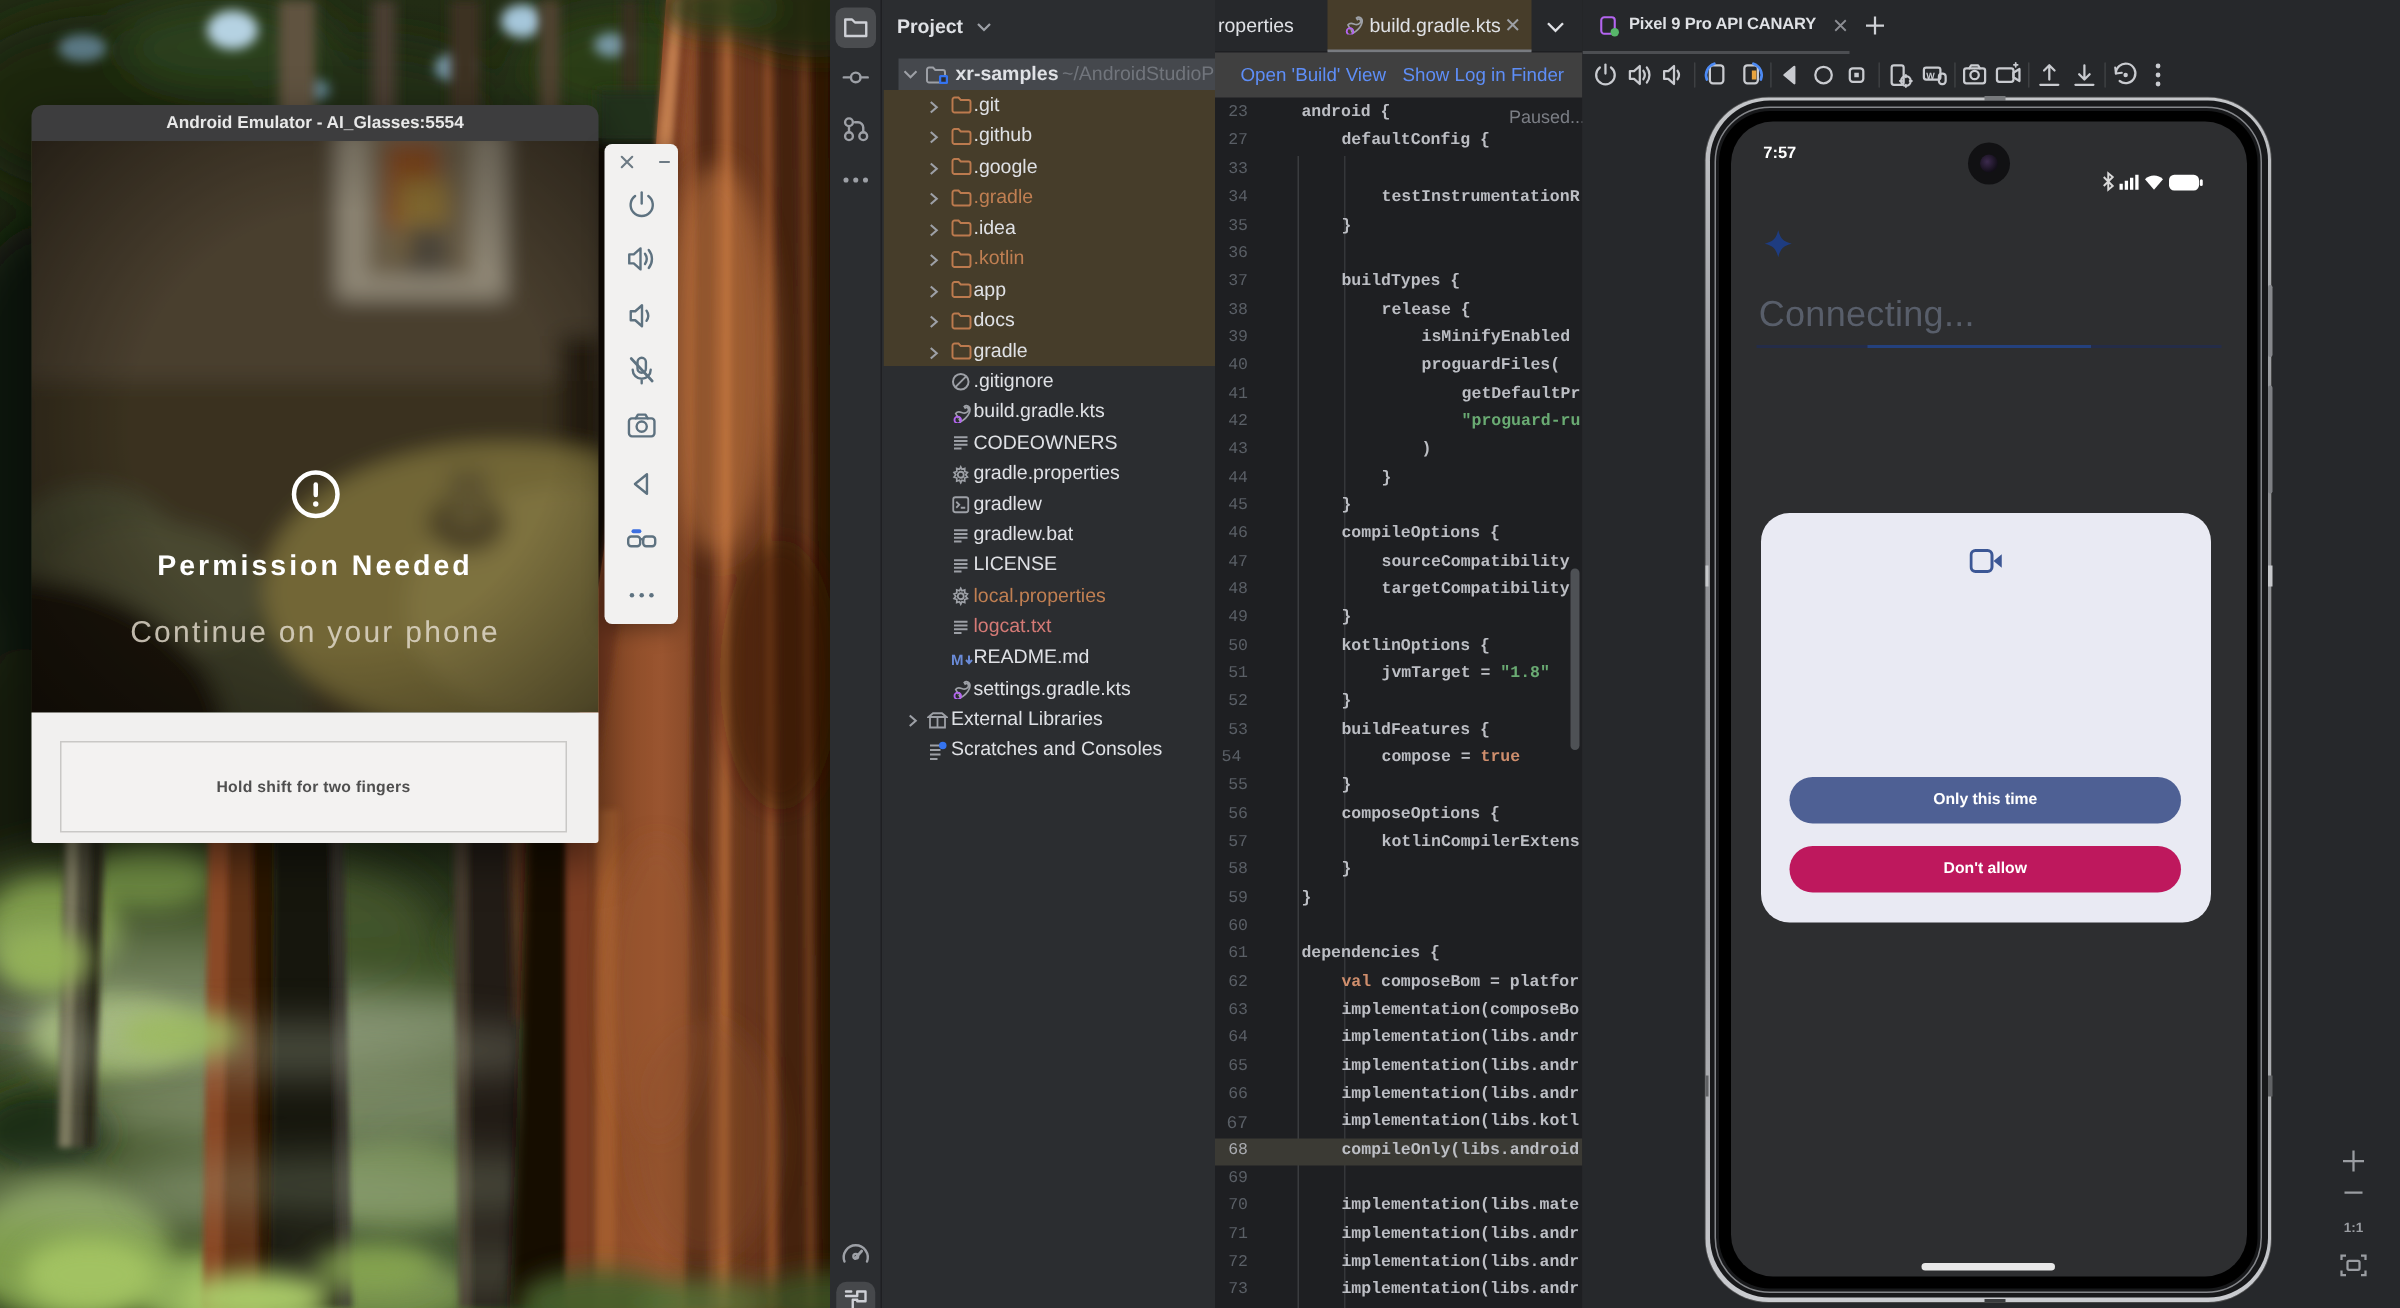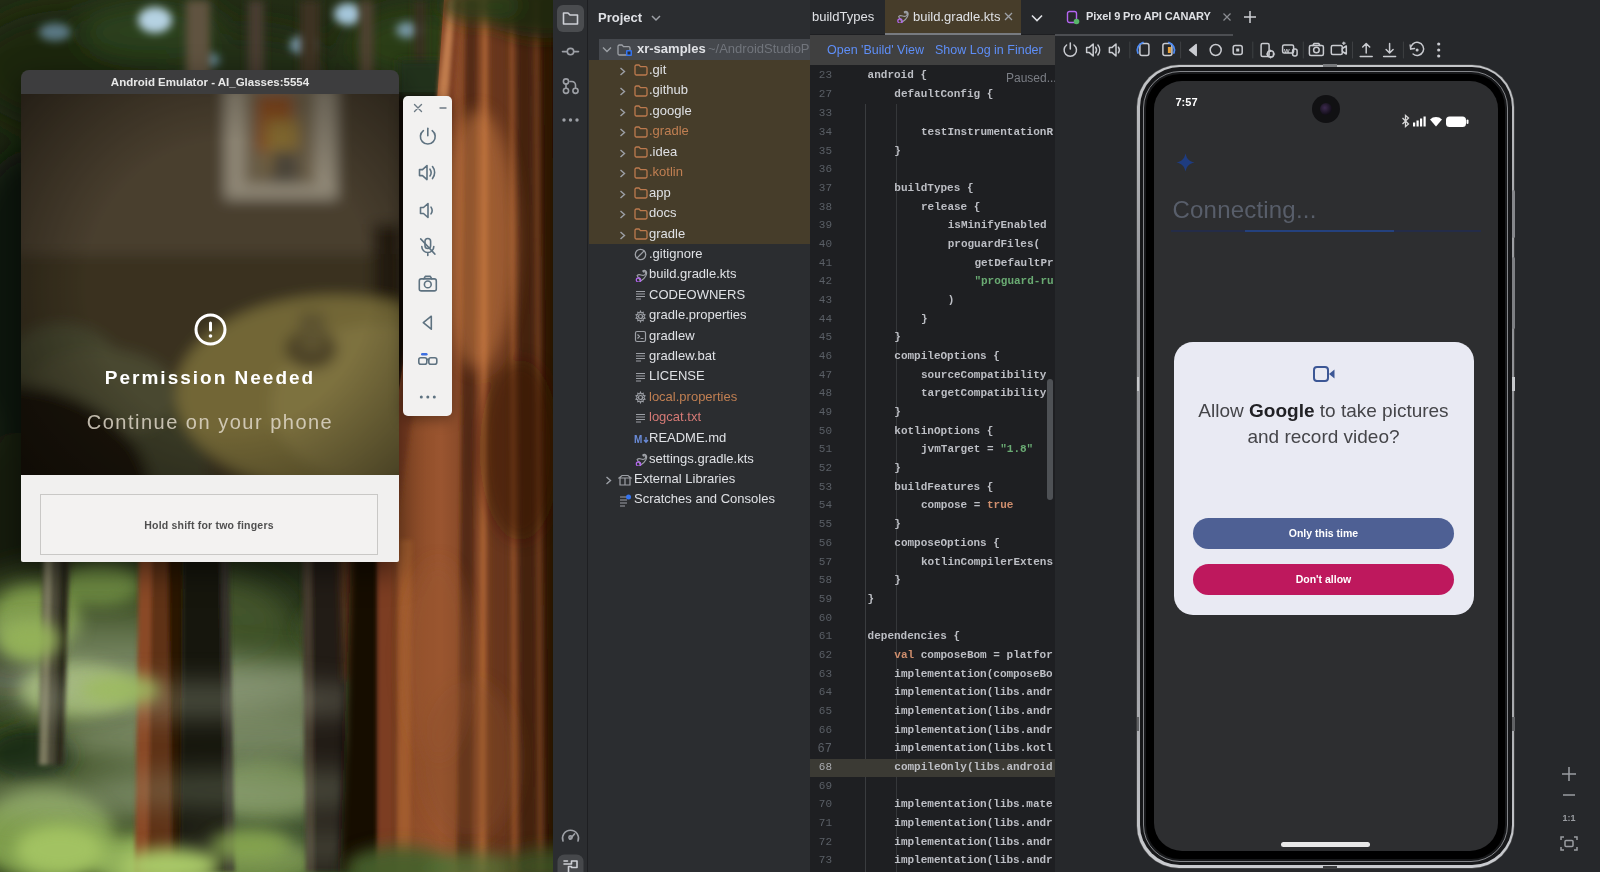--- a/index.html
+++ b/index.html
@@ -515,21 +515,21 @@
             <circle cx="10.5" cy="3" r="2.5" fill="#3574f0"></circle>
           </svg></span>
         <span class="abs" style="left:45px;color:#dfe1e5;">Scratches and Consoles</span>
       </div>
     </div>
 </div>
 
 <div class="abs" style="left:810px;top:0;width:245px;height:872px;background:#1e1f22;overflow:hidden;">
 
   <div class="abs" style="left:0;top:0;width:245px;height:34px;background:#26282b;"></div>
-  <div class="abs" style="left:2px;top:9px;color:#dfe1e5;font-size:13px;">buildTypes</div>
+  <div class="abs" style="left:2px;top:9px;color:#dfe1e5;font-size:13px;">roperties</div>
   <div class="abs" style="left:75px;top:0;width:136px;height:34px;background:#473d2a;"></div>
   <div class="abs" style="left:75px;top:33px;width:136px;height:1.5px;background:#787b80;"></div>
   <div class="abs" style="left:103px;top:9px;color:#dfe1e5;font-size:13px;">build.gradle.kts</div>
   <svg class="abs" style="left:193px;top:11px;" width="11" height="11">
       <path d="M2 2 L9 9 M9 2 L2 9" stroke="#9da0a6" stroke-width="1.3"></path>
     </svg>
   <svg class="abs" style="left:221px;top:14px;" width="12" height="8">
       <path d="M1 1.5 L6 6.5 L11 1.5" stroke="#dfe1e5" stroke-width="1.6" fill="none"></path>
     </svg>
 
@@ -585,21 +585,21 @@
       <div class="abs" style="left:0;top:341.58px;width:22px;text-align:right;color:#5a5f66;font-size:11px;">49</div>
       <div class="abs" style="left:84.3px;top:341.58px;white-space:pre;font-weight:bold;"><span style="color:#bcbec4">}</span></div>
       <div class="abs" style="left:0;top:360.26px;width:22px;text-align:right;color:#5a5f66;font-size:11px;">50</div>
       <div class="abs" style="left:84.3px;top:360.26px;white-space:pre;font-weight:bold;"><span style="color:#bcbec4">kotlinOptions {</span></div>
       <div class="abs" style="left:0;top:378.94px;width:22px;text-align:right;color:#5a5f66;font-size:11px;">51</div>
       <div class="abs" style="left:111px;top:378.94px;white-space:pre;font-weight:bold;"><span style="color:#bcbec4">jvmTarget = </span><span style="color:#6aab73">"1.8"</span></div>
       <div class="abs" style="left:0;top:397.62px;width:22px;text-align:right;color:#5a5f66;font-size:11px;">52</div>
       <div class="abs" style="left:84.3px;top:397.62px;white-space:pre;font-weight:bold;"><span style="color:#bcbec4">}</span></div>
       <div class="abs" style="left:0;top:416.3px;width:22px;text-align:right;color:#5a5f66;font-size:11px;">53</div>
       <div class="abs" style="left:84.3px;top:416.3px;white-space:pre;font-weight:bold;"><span style="color:#bcbec4">buildFeatures {</span></div>
-      <div class="abs" style="left:0;top:434.97999999999996px;width:22px;text-align:right;color:#5a5f66;font-size:11px;">54</div>
+      <div class="abs" style="left:0;top:434.97999999999996px;width:22px;text-align:center;color:#5a5f66;font-size:11px;">54</div>
       <div class="abs" style="left:111px;top:434.97999999999996px;white-space:pre;font-weight:bold;"><span style="color:#bcbec4">compose = </span><span style="color:#cf8e6d">true</span></div>
       <div class="abs" style="left:0;top:453.65999999999997px;width:22px;text-align:right;color:#5a5f66;font-size:11px;">55</div>
       <div class="abs" style="left:84.3px;top:453.65999999999997px;white-space:pre;font-weight:bold;"><span style="color:#bcbec4">}</span></div>
       <div class="abs" style="left:0;top:472.34000000000003px;width:22px;text-align:right;color:#5a5f66;font-size:11px;">56</div>
       <div class="abs" style="left:84.3px;top:472.34000000000003px;white-space:pre;font-weight:bold;"><span style="color:#bcbec4">composeOptions {</span></div>
       <div class="abs" style="left:0;top:491.02px;width:22px;text-align:right;color:#5a5f66;font-size:11px;">57</div>
       <div class="abs" style="left:111px;top:491.02px;white-space:pre;font-weight:bold;"><span style="color:#bcbec4">kotlinCompilerExtens</span></div>
       <div class="abs" style="left:0;top:509.70000000000005px;width:22px;text-align:right;color:#5a5f66;font-size:11px;">58</div>
       <div class="abs" style="left:84.3px;top:509.70000000000005px;white-space:pre;font-weight:bold;"><span style="color:#bcbec4">}</span></div>
       <div class="abs" style="left:0;top:528.38px;width:22px;text-align:right;color:#5a5f66;font-size:11px;">59</div>
@@ -767,21 +767,20 @@
 
       <div class="abs" style="left:19px;top:115px;color:#585e6a;font-size:24px;letter-spacing:0.2px;">Connecting...</div>
       <div class="abs" style="left:17.5px;top:148.5px;width:310px;height:2.5px;background:#242c48;"></div>
       <div class="abs" style="left:91.5px;top:148.5px;width:149px;height:2.5px;background:#24417e;"></div>
 
       <div class="abs" style="left:20px;top:260.5px;width:300px;height:273.5px;border-radius:19px;background:#e9eaf3;">
         <svg class="abs" style="left:139px;top:24px;" width="23" height="16" viewBox="0 0 23 16">
             <rect x="1" y="1" width="14" height="14" rx="3" fill="none" stroke="#3c5795" stroke-width="2"></rect>
             <path d="M16 8 L21.5 3.5 L21.5 12.5 Z" fill="#3c5795"></path>
           </svg>
-        <div class="abs" style="left:0;top:56px;width:300px;text-align:center;color:#454549;font-size:19px;line-height:26px;">Allow <b style="color:#212125;">Google</b> to take pictures<br>and record video?</div>
         <div class="abs" style="left:19.5px;top:176.5px;width:261px;height:31px;border-radius:16px;background:#4e6094;color:#fff;font-size:10.5px;font-weight:bold;text-align:center;line-height:31px;">Only this time</div>
         <div class="abs" style="left:19.5px;top:222px;width:261px;height:31px;border-radius:16px;background:#be185d;color:#fff;font-size:10.5px;font-weight:bold;text-align:center;line-height:31px;">Don't allow</div>
       </div>
 
       <div class="abs" style="left:127.5px;top:760.5px;width:89px;height:5px;border-radius:2.5px;background:#e8e8e8;"></div>
     </div>
   </div>
 
   <svg class="abs" style="left:503px;top:765px;" width="24" height="95" viewBox="0 0 24 95" fill="none" stroke="#9a9da2" stroke-width="1.5">
     <path d="M11 2 L11 16 M4 9 L18 9"></path>

